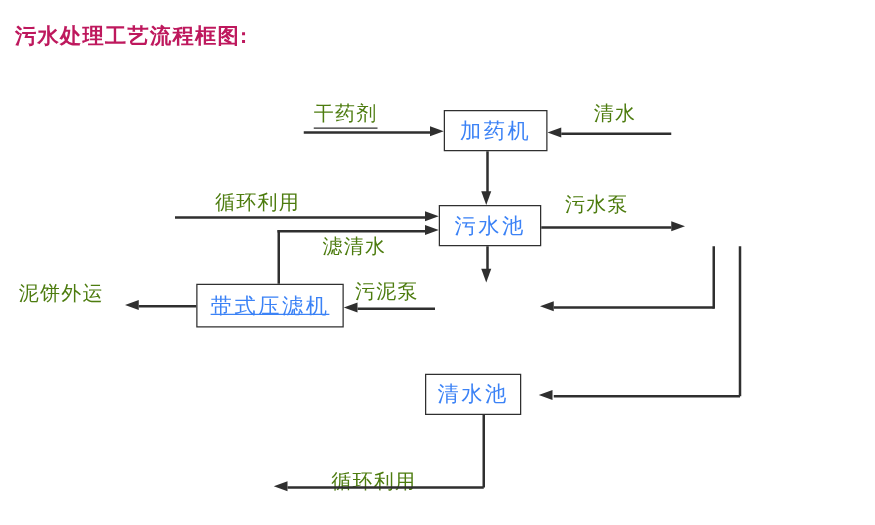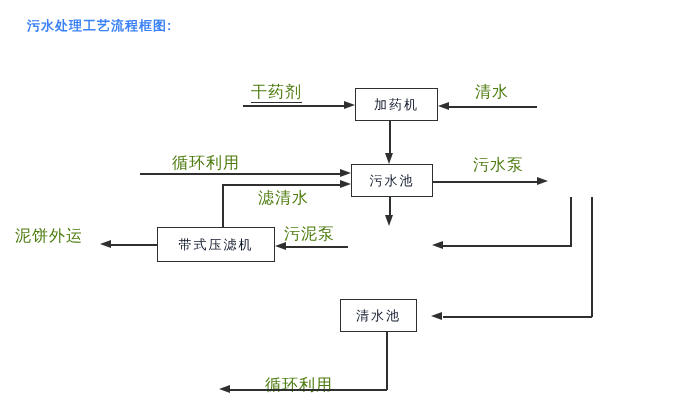--- a/index.html
+++ b/index.html
@@ -1,27 +1,27 @@
 <!DOCTYPE html>
 <html><head>
 <meta charset="utf-8">
 <style>
   html,body{margin:0;padding:0;background:#fff;}
   .canvas{
     position:relative;width:700px;height:420px;background:#fff;overflow:hidden;
     font-family:"Liberation Sans","DejaVu Sans",sans-serif;color:#161616;
   }
   .page-title{
-    position:absolute;left:27px;top:17px;font-size:13px;font-weight:bold;
-    letter-spacing:1px;color:#3b82f6;white-space:nowrap;
+    position:absolute;left:12px;top:17px;font-size:17px;font-weight:bold;
+    letter-spacing:1px;color:#be185d;white-space:nowrap;
   }
   .box{
     position:absolute;border:1.5px solid #2f2f2f;background:#fff;
     display:flex;align-items:center;justify-content:center;
-    font-size:13px;letter-spacing:2px;color:#0f172a;box-sizing:border-box;
+    font-size:17px;letter-spacing:2px;color:#3b82f6;box-sizing:border-box;
     white-space:nowrap;
   }
   .lbl{
     position:absolute;font-size:16px;letter-spacing:1px;color:#4d7c0f;
     white-space:nowrap;line-height:1.1;
   }
   .underlined{border-bottom:1.5px solid #2f2f2f;padding-bottom:1px;}
   .hline{position:absolute;height:1.5px;background:#2f2f2f;}
   .vline{position:absolute;width:1.5px;background:#2f2f2f;}
   .arr{position:absolute;width:0;height:0;}
@@ -31,27 +31,27 @@
 </style>
 </head>
 <body>
 
 <div class="canvas">
 
   <div class="page-title">污水处理工艺流程框图:</div>
 
   <div class="box" style="left:355px;top:88px;width:83px;height:33px;">加药机</div>
   <div class="box" style="left:351px;top:164px;width:82px;height:33px;">污水池</div>
-  <div class="box" style="left:157px;top:227px;width:118px;height:35px;">带式压滤机</div>
+  <div class="box" style="left:157px;top:227px;width:118px;height:35px;text-decoration:underline;">带式压滤机</div>
   <div class="box" style="left:340px;top:299px;width:77px;height:33px;">清水池</div>
 
   <div class="lbl underlined" style="left:251px;top:83px;">干药剂</div>
   <div class="lbl" style="left:475px;top:83px;">清水</div>
   <div class="lbl" style="left:172px;top:154px;">循环利用</div>
-  <div class="lbl" style="left:452px;top:156px;margin-left:21px;">污水泵</div>
+  <div class="lbl" style="left:452px;top:156px;">污水泵</div>
   <div class="lbl" style="left:258px;top:189px;">滤清水</div>
   <div class="lbl" style="left:284px;top:225px;">污泥泵</div>
   <div class="lbl" style="left:15px;top:227px;">泥饼外运</div>
   <div class="lbl" style="left:265px;top:378px;font-family:Liberation Mono, monospace;">循环利用</div>
 
   <div class="hline" style="left:243px;top:105px;width:101px;"></div>
   <div class="arr right" style="left:344px;top:101px;"></div>
 
   <div class="hline" style="left:449px;top:106px;width:88px;"></div>
   <div class="arr left" style="left:438px;top:102px;"></div>

